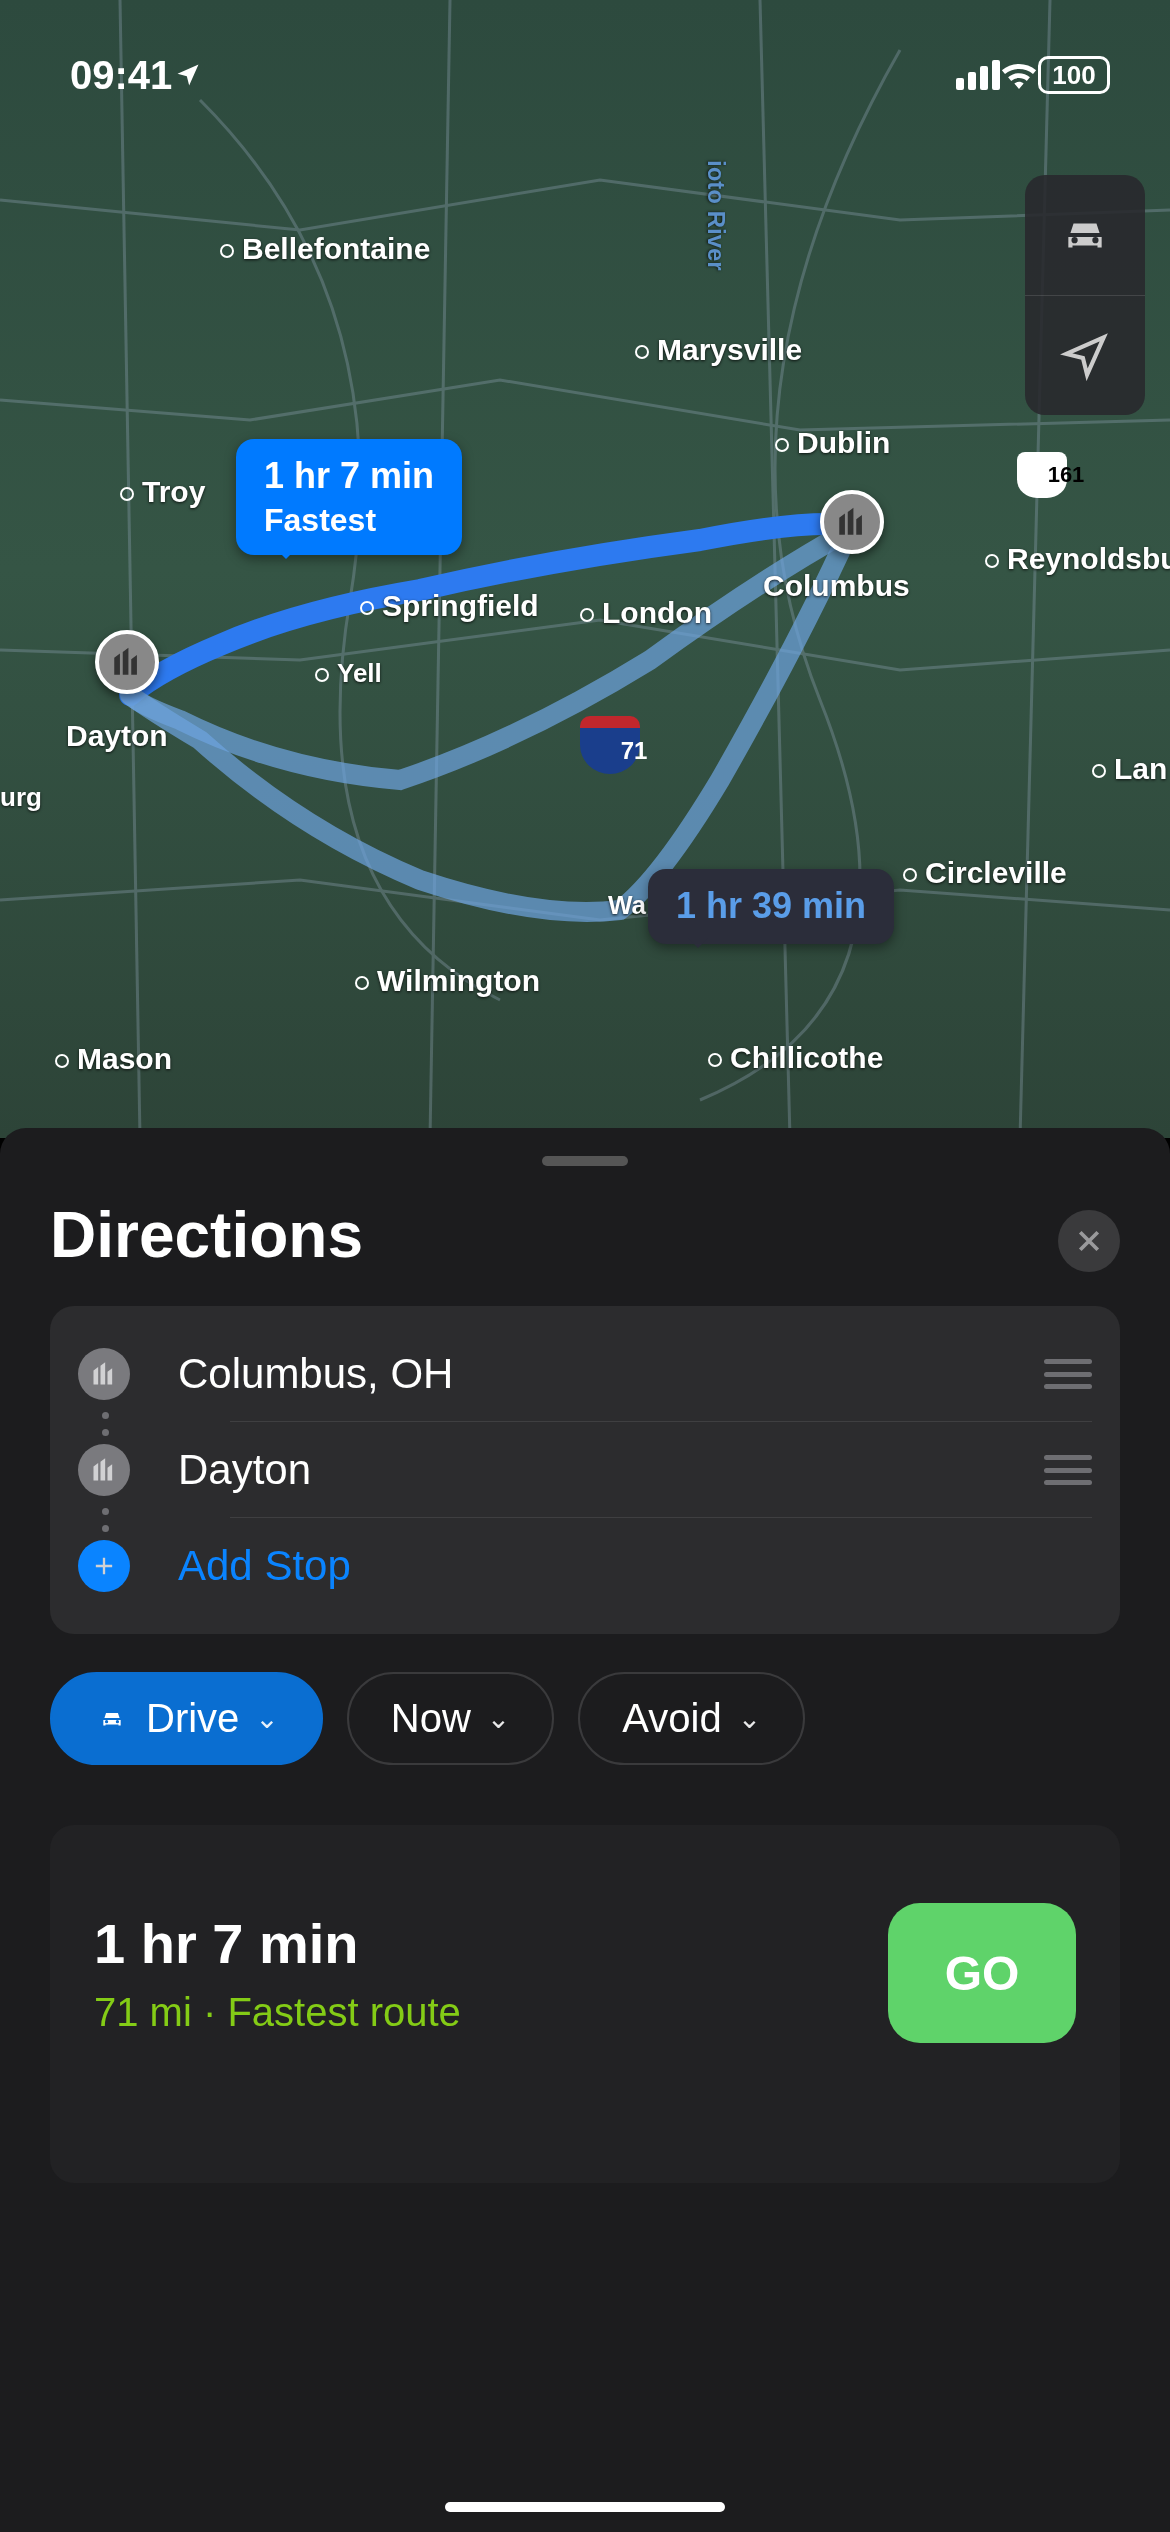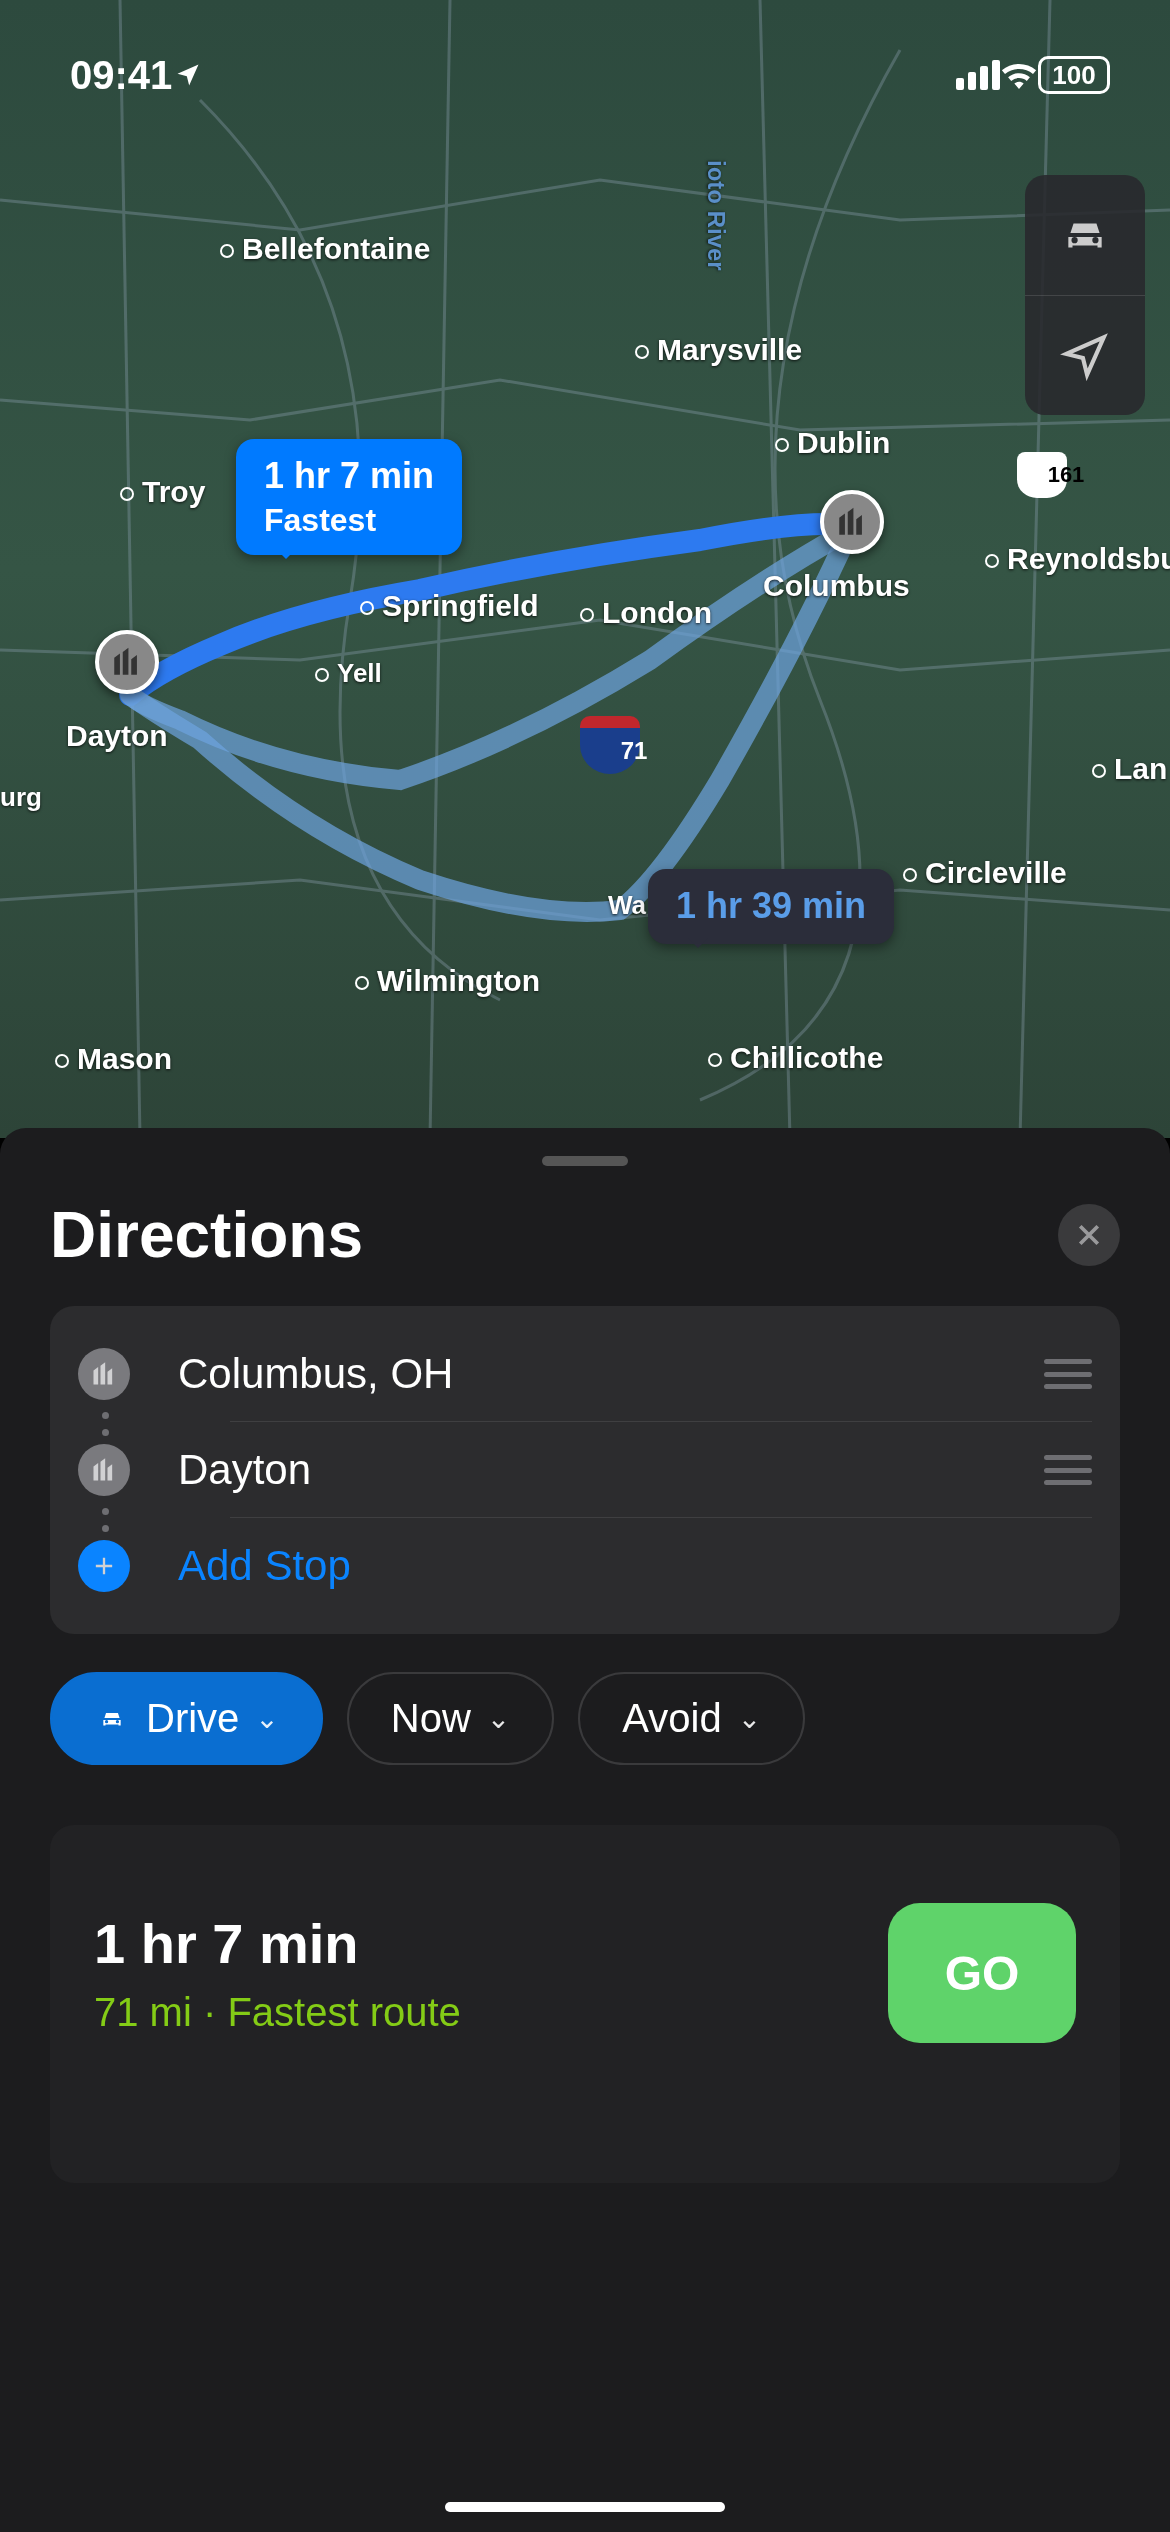--- a/index.html
+++ b/index.html
@@ -129,21 +129,21 @@
   border-radius: 26px 26px 0 0;
   padding-top: 28px;
 }
 .sheet-grabber {
   width: 86px; height: 10px;
   background: #555;
   border-radius: 6px;
   margin: 0 auto 32px auto;
 }
 .sheet-header {
-  display: flex; justify-content: space-between; align-items: center;
+  display: flex; justify-content: space-between; align-items: flex-end;
   padding: 0 50px 34px 50px;
 }
 .sheet-title { font-size: 64px; font-weight: 800; color: #fff; }
 .close-btn {
   width: 62px; height: 62px;
   background: #3a3a3c;
   border-radius: 50%;
   display: flex; align-items: center; justify-content: center;
   color: #99999b;
   font-size: 38px;

